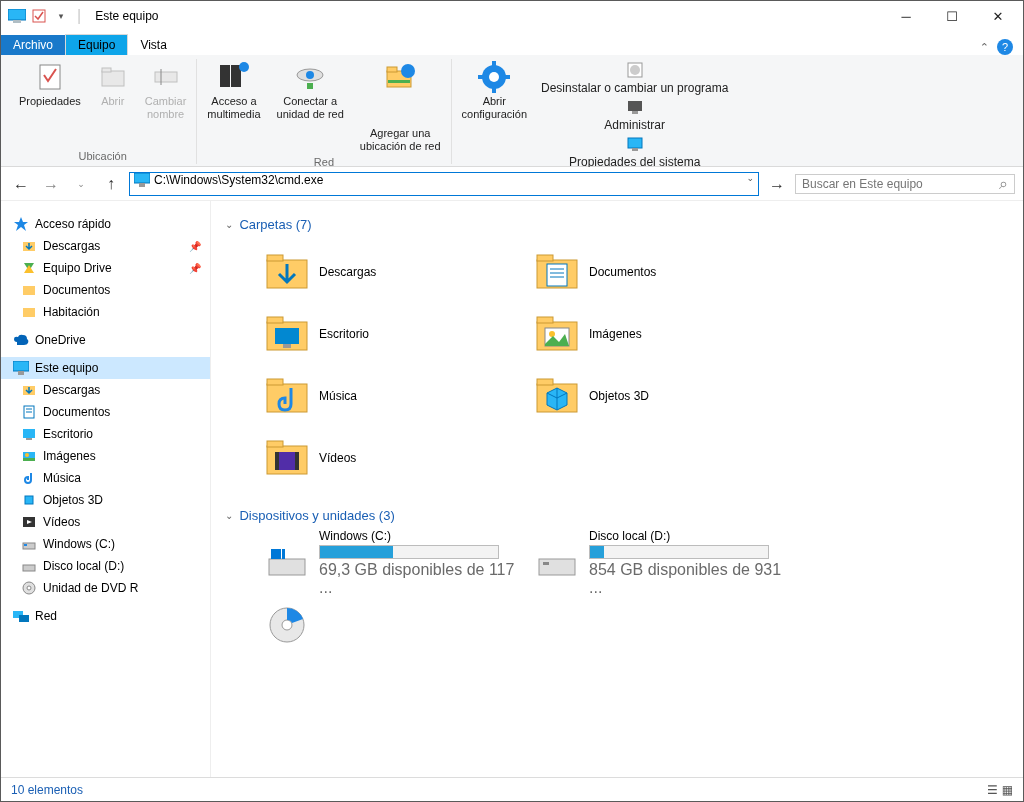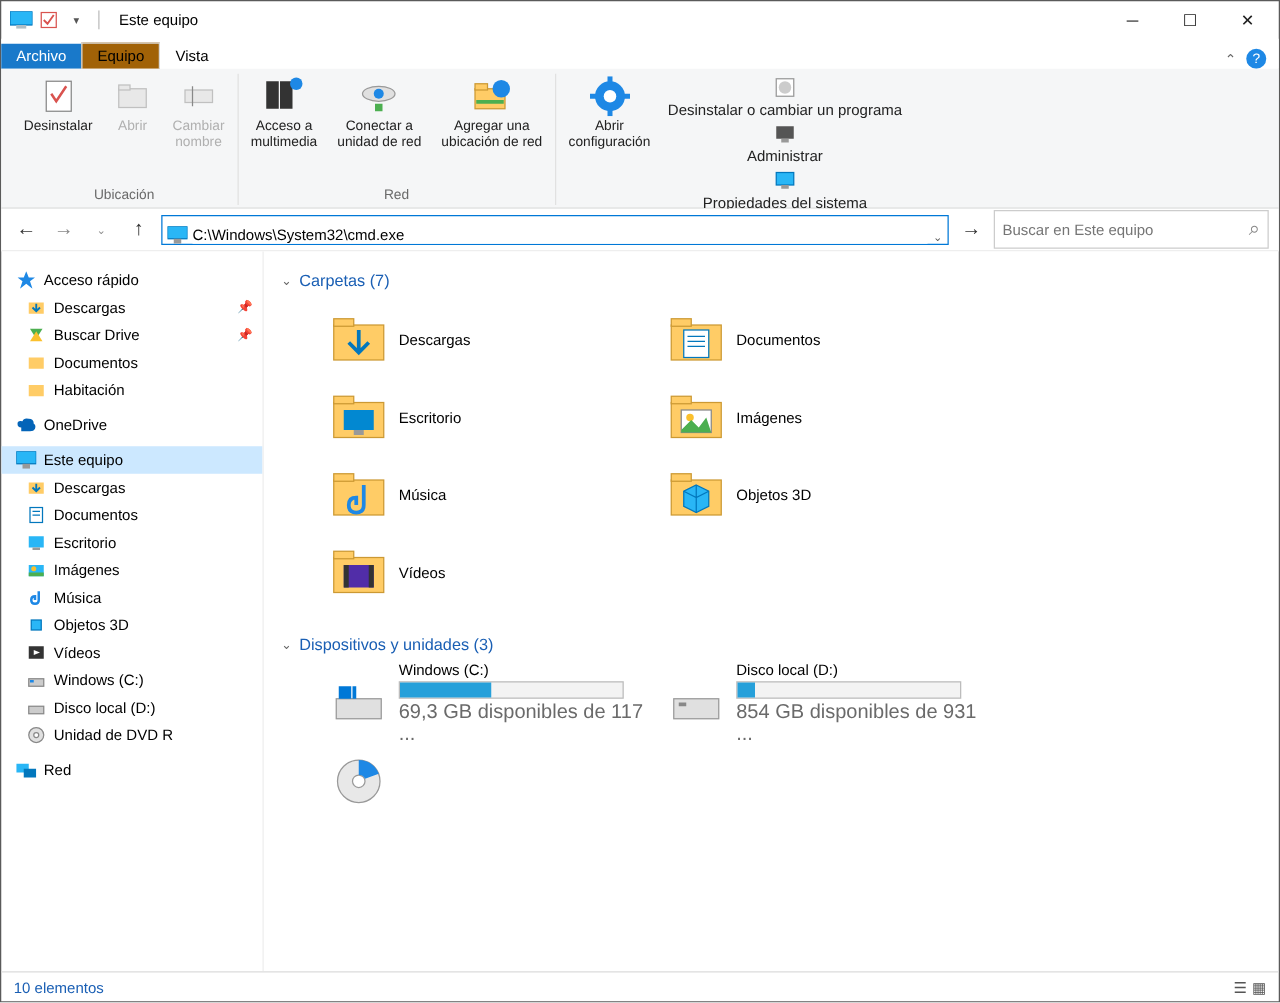--- a/index.html
+++ b/index.html
@@ -7,43 +7,43 @@
 .window { width: 1024px; height: 802px; border: 1px solid #5a5a5a; display: flex; flex-direction: column; background: #fff; }
 .titlebar { height: 30px; display: flex; align-items: center; padding: 0 2px; }
 .titlebar .qat { display: flex; align-items: center; gap: 2px; padding-left: 4px; }
 .titlebar .qat .icon { width: 20px; height: 20px; display: flex; align-items: center; justify-content: center; }
 .titlebar .title { margin-left: 10px; font-size: 12px; }
 .titlebar .winctrls { margin-left: auto; display: flex; }
 .titlebar .winctrls .btn { width: 46px; height: 30px; display: flex; align-items: center; justify-content: center; font-size: 13px; color: #222; }
 .ribbon-tabs { height: 24px; display: flex; align-items: flex-end; background: #fff; text-align: right; }
 .ribbon-tabs .tab { padding: 3px 12px; font-size: 12px; cursor: pointer; }
 .ribbon-tabs .tab.file { background: #1979ca; color: #fff; }
-.ribbon-tabs .tab.active { background: #a16207; border: 1px solid #d9d9d9; border-bottom: none; }
+.ribbon-tabs .tab.active { background: #0ea5e9; border: 1px solid #d9d9d9; border-bottom: none; }
 .ribbon-tabs .spacer { margin-left: auto; display: flex; align-items: center; gap: 8px; padding-right: 10px; }
 .ribbon-tabs .help { width: 16px; height: 16px; border-radius: 50%; background: #1e88e5; color: #fff; font-size: 11px; display: flex; align-items: center; justify-content: center; }
 .ribbon { background: #f5f6f7; border-bottom: 1px solid #dadada; height: 112px; display: flex; padding: 4px 8px 2px; gap: 0; }
 .ribbon .group { display: flex; flex-direction: column; align-items: center; padding: 0 6px; border-right: 1px solid #e1e1e1; }
 .ribbon .group:last-child { border-right: none; }
 .ribbon .group .row { display: flex; gap: 8px; flex: 1; align-items: flex-start; }
 .ribbon .group .label { font-size: 11px; color: #6a6a6a; padding: 2px 0; }
 .rbtn { display: flex; flex-direction: column; align-items: center; gap: 2px; padding: 2px 4px; cursor: pointer; }
 .rbtn .ico { width: 32px; height: 32px; display: flex; align-items: center; justify-content: center; }
 .rbtn .txt { font-size: 11px; text-align: center; line-height: 1.15; color: #222; }
 .rbtn.small { flex-direction: column; gap: 4px; align-items: center; padding: 1px 2px; }
 .rbtn.small .ico { width: 16px; height: 16px; }
 .rbtn.small .txt { font-size: 12px; }
 .rbtn.disabled .txt { color: #b0b0b0; }
 .rbtn.disabled .ico svg path, .rbtn.disabled .ico svg rect { stroke: #c0c0c0; fill: #e8e8e8; }
 .smallcol { display: flex; flex-direction: column; gap: 1px; justify-content: flex-start; padding-top: 2px; }
 .addrbar { height: 34px; background: #fff; display: flex; align-items: center; padding: 4px 8px; gap: 6px; border-bottom: 1px solid #eee; }
 .addrbar .navbtn { width: 24px; height: 24px; display: flex; align-items: center; justify-content: center; color: #888; cursor: pointer; }
 .addrbar .navbtn.enabled { color: #333; }
-.addrbar .addr { flex: 1; height: 24px; border: 1px solid #0078d7; display: flex; align-items: flex-end; padding: 0 4px; gap: 4px; }
+.addrbar .addr { flex: 1; height: 24px; border: 1px solid #0078d7; display: flex; align-items: flex-start; padding: 0 4px; gap: 4px; }
 .addrbar .addr input { flex: 1; border: none; outline: none; font-size: 12px; }
-.addrbar .search { width: 220px; height: 31px; border: 1px solid #ccc; display: flex; align-items: center; padding: 0 6px; }
+.addrbar .search { width: 220px; height: 20px; border: 1px solid #ccc; display: flex; align-items: center; padding: 0 6px; }
 .addrbar .search input { flex: 1; border: none; outline: none; font-size: 12px; color: #888; }
 .body { flex: 1; display: flex; overflow: hidden; }
 .sidebar { width: 210px; border-right: 1px solid #eee; overflow-y: auto; padding: 6px 0; }
 .sidebar .item { display: flex; align-items: center; gap: 6px; padding: 3px 8px 3px 20px; font-size: 12px; cursor: pointer; }
 .sidebar .item.root { padding-left: 12px; font-weight: 500; margin-top: 6px; }
 .sidebar .item.selected { background: #cce8ff; }
 .sidebar .item .ico { width: 16px; height: 16px; display: flex; align-items: center; justify-content: center; }
 .sidebar .item .pin { margin-left: auto; color: #888; font-size: 10px; }
 .content { flex: 1; overflow-y: auto; padding: 10px 14px; }
 .section-hdr { font-size: 13px; color: #1a5fb4; padding: 6px 0 10px; display: flex; align-items: center; gap: 6px; }
@@ -105,21 +105,21 @@
   <div class="ribbon">
     <div class="group">
       <div class="row">
         <div class="rbtn">
           <span class="ico">
               <svg width="28" height="28">
                 <rect x="4" y="2" width="20" height="24" fill="#fff" stroke="#888"></rect>
                 <path d="M8 12 L12 18 L20 6" stroke="#d9534f" fill="none" stroke-width="2"></path>
               </svg>
             </span>
-          <span class="txt">Desinstalar</span>
+          <span class="txt">Propiedades</span>
         </div>
         <div class="rbtn disabled">
           <span class="ico">
               <svg width="28" height="28">
                 <rect x="3" y="8" width="22" height="15" fill="#f0e6a6" stroke="#bba"></rect>
                 <rect x="3" y="5" width="9" height="4" fill="#f0e6a6" stroke="#bba"></rect>
               </svg>
             </span>
           <span class="txt">Abrir</span>
         </div>
@@ -163,21 +163,21 @@
         </div>
         <div class="rbtn">
           <span class="ico">
               <svg width="32" height="32">
                 <rect x="3" y="10" width="24" height="16" fill="#ffcc66" stroke="#cc9933"></rect>
                 <rect x="3" y="6" width="10" height="5" fill="#ffcc66" stroke="#cc9933"></rect>
                 <circle cx="24" cy="10" r="7" fill="#1e88e5"></circle>
                 <rect x="4" y="19" width="22" height="3" fill="#4caf50"></rect>
               </svg>
             </span>
-          <span class="txt" style="white-space:pre-line;">Agregar una
+          <span class="txt" style="white-space:pre-line;margin-top:32px;">Agregar una
 ubicación de red</span>
         </div>
       </div>
       <div class="label">Red</div>
     </div>
 
     <div class="group">
       <div class="row">
         <div class="rbtn">
           <span class="ico">
@@ -270,21 +270,21 @@
             <span>Descargas</span>
             <span class="pin">📌</span>
           </div>
           <div class="item">
             <span class="ico">
               <svg width="14" height="14">
                 <path d="M2 2 L7 10 L12 2 Z" fill="#4caf50"></path>
                 <path d="M2 12 L12 12 L7 4 Z" fill="#fbc02d"></path>
               </svg>
             </span>
-            <span>Buscar Drive</span>
+            <span>Equipo Drive</span>
             <span class="pin">📌</span>
           </div>
           <div class="item">
             <span class="ico">
               <svg width="14" height="14">
                 <rect x="1" y="3" width="12" height="9" fill="#ffcc66"></rect>
               </svg>
             </span>
             <span>Documentos</span>
           </div>

